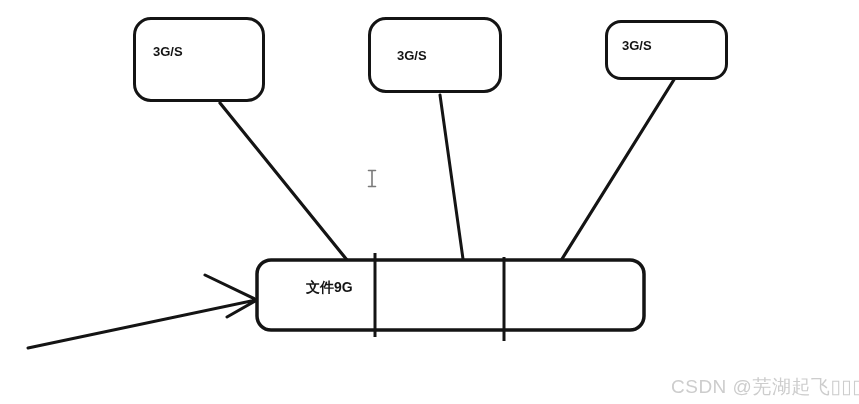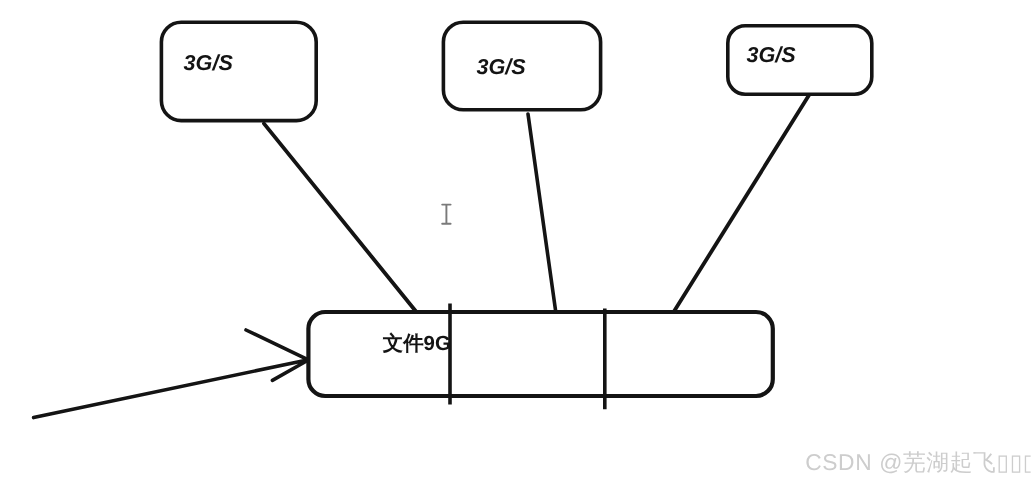--- a/index.html
+++ b/index.html
@@ -26,38 +26,37 @@
   .node {
     position: absolute;
     border: 3.5px solid var(--stroke-color, #141414);
     background: #ffffff;
     border-radius: 18px;
     box-sizing: border-box;
   }
   .node-label {
     position: absolute;
     font-weight: bold;
-    font-size: 18px;
+    font-size: 13px;
     line-height: 18px;
     color: var(--stroke-color, #141414);
     white-space: nowrap;
-    font-style: italic;
   }
   #node-1 { left: 133px; top: 17px;  width: 132px; height: 85px; }
   #node-2 { left: 368px; top: 17px;  width: 134px; height: 76px; }
   #node-3 { left: 605px; top: 20px;  width: 123px; height: 60px; border-radius: 16px; }
   #node-1 .node-label { left: 17px; top: 23px; }
   #node-2 .node-label { left: 26px; top: 27px; }
   #node-3 .node-label { left: 14px; top: 14px; }
   .container-label {
     position: absolute;
-    left: 319px;
+    left: 306px;
     top: 277px;
     font-weight: bold;
-    font-size: 17px;
+    font-size: 14px;
     line-height: 20px;
     color: var(--stroke-color, #141414);
     white-space: nowrap;
   }
   .ibeam {
     position: absolute;
     left: 365px;
     top: 169px;
     color: var(--cursor-color, #7a7a7a);
   }

